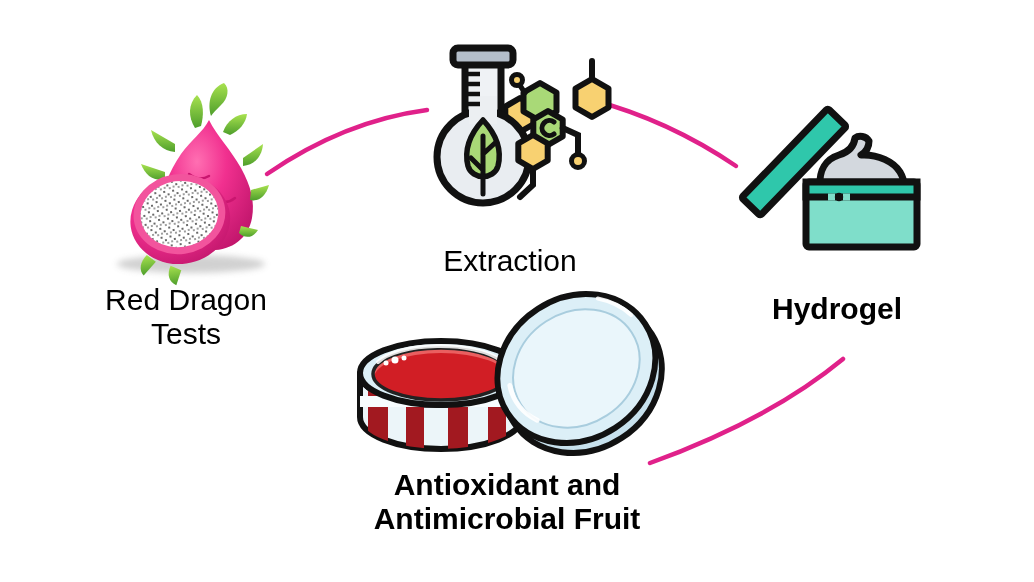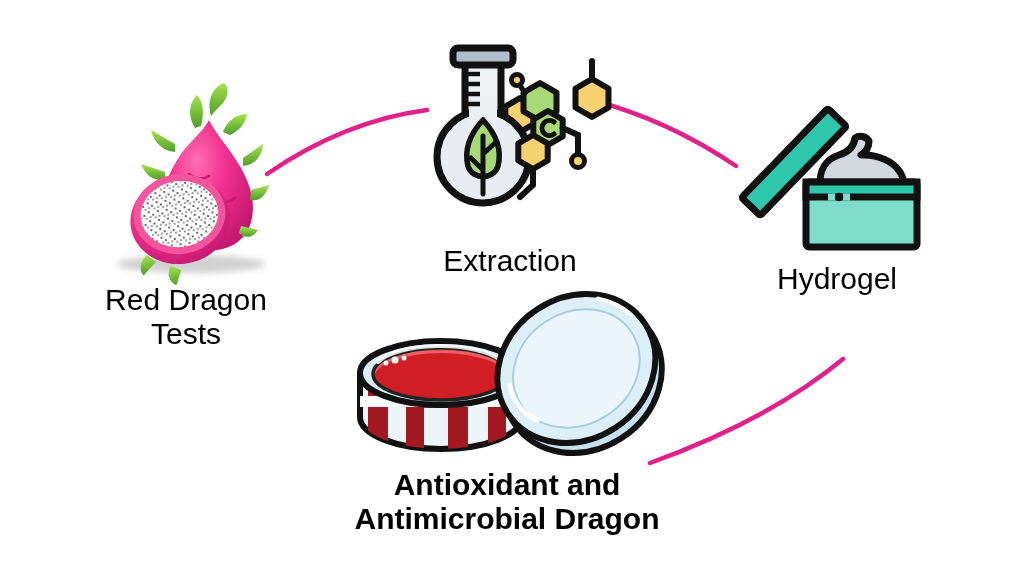--- a/index.html
+++ b/index.html
@@ -170,22 +170,22 @@
 
   <div class="node-label" style="left:186px;top:283px;">
     <div>Red Dragon</div>
     <div>Tests</div>
   </div>
 
   <div class="node-label" style="left:510px;top:212px;margin-top:32px;">
     <div>Extraction</div>
   </div>
 
-  <div class="node-label" style="left:837px;top:262px;">
+  <div class="node-label" style="left:837px;top:292px;font-weight:bold;">
     <div>Hydrogel</div>
   </div>
 
   <div class="node-label" style="left:507px;top:468px;font-weight:bold;">
     <div>Antioxidant and</div>
-    <div>Antimicrobial Dragon</div>
+    <div>Antimicrobial Fruit</div>
   </div>
 
 </div>
 
 </body></html>

